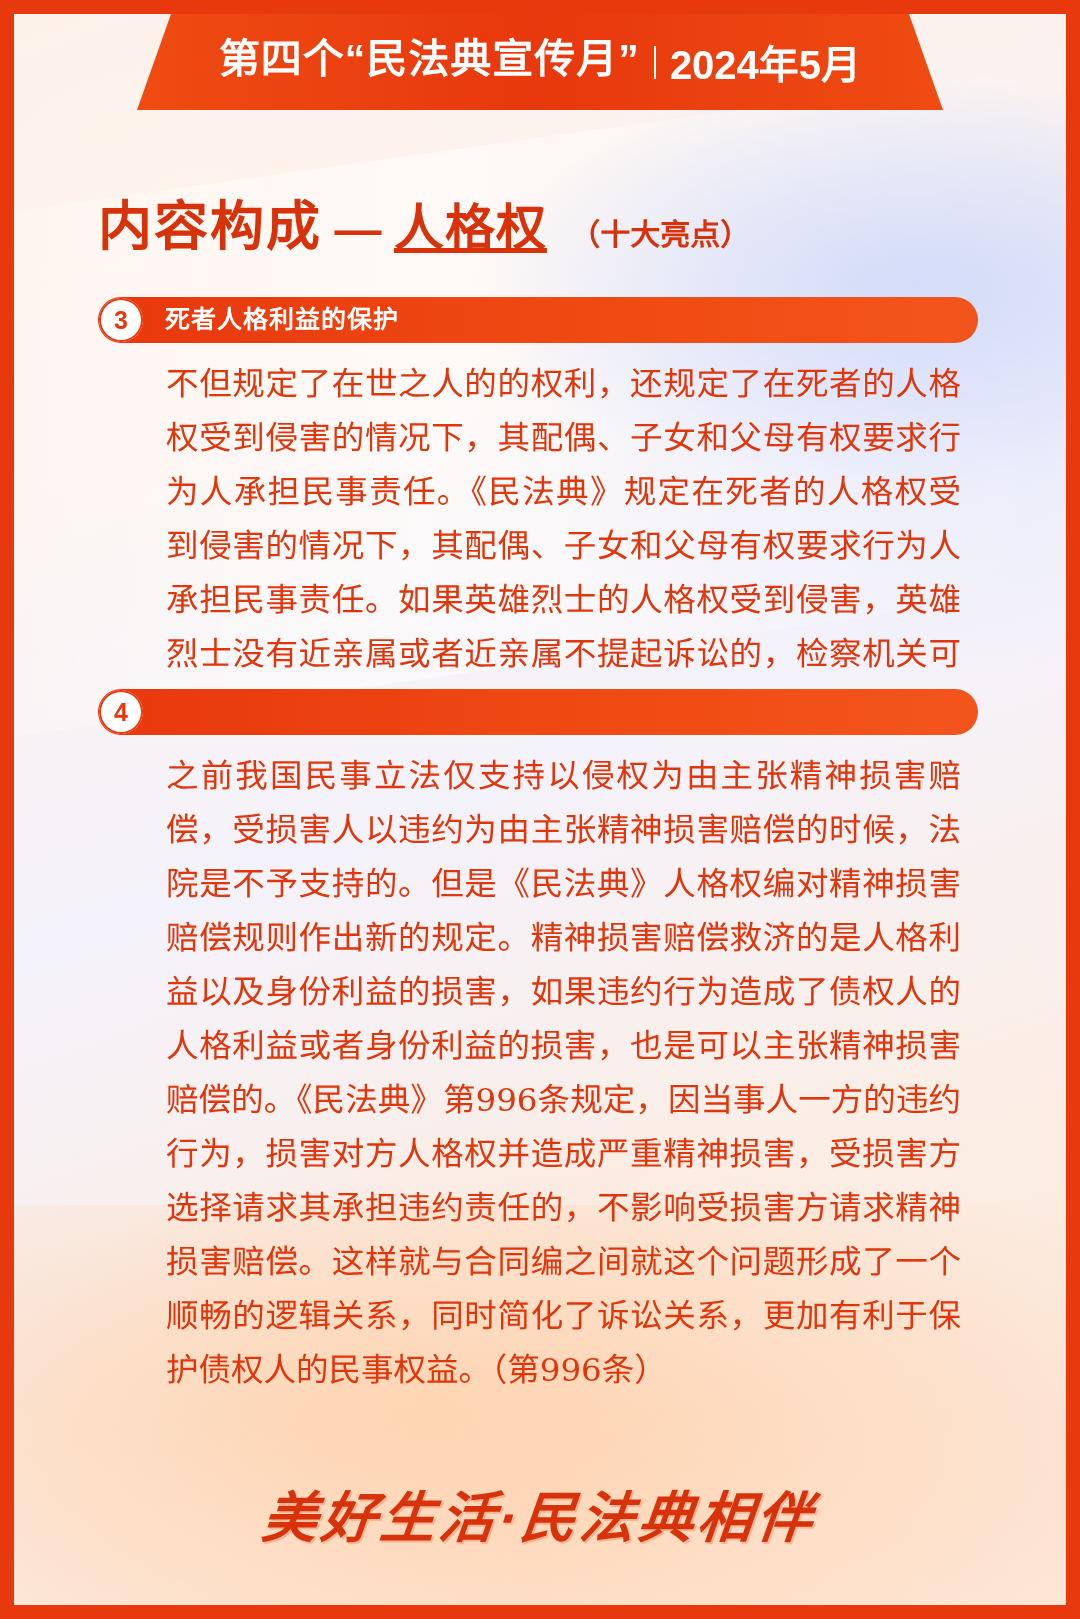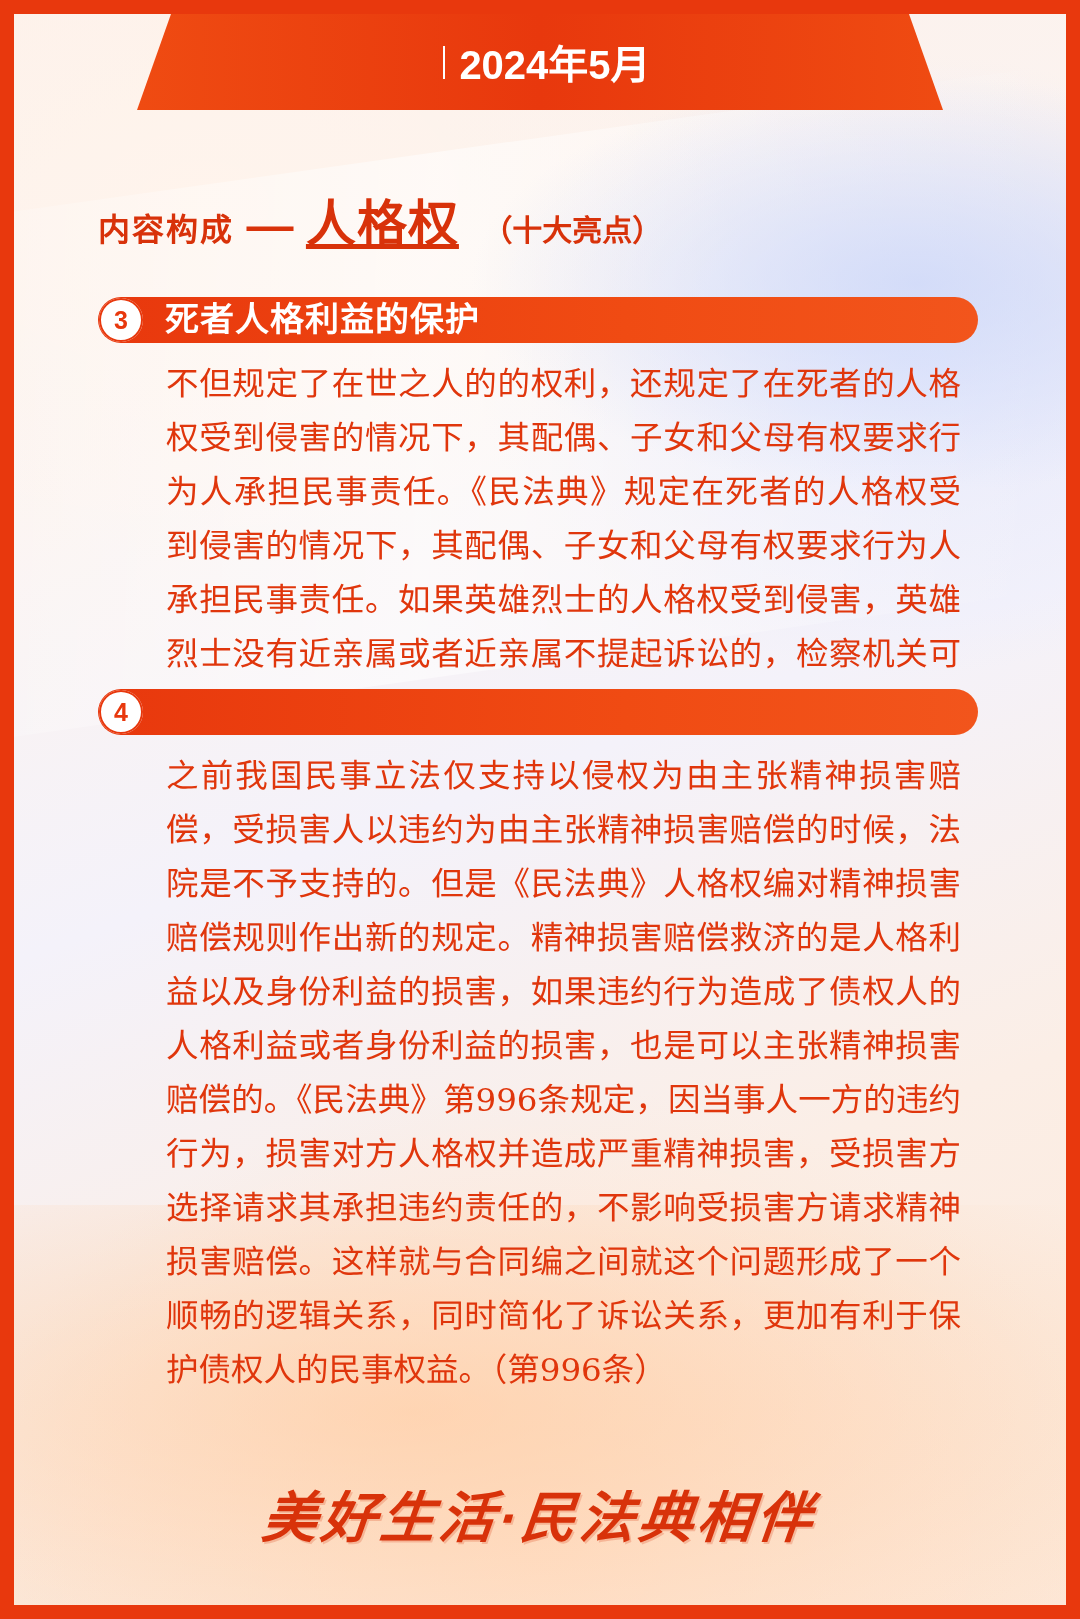--- a/index.html
+++ b/index.html
@@ -94,21 +94,21 @@
   
   .section-title {
     position: absolute;
     left: 84px;
     top: 185px;
     white-space: nowrap;
     line-height: 1;
   }
   .section-title .t-main {
     color: #d8320a;
-    font-size: 32px;
+    font-size: 54px;
     font-weight: bold;
     letter-spacing: 2px;
   }
   .section-title .t-dash {
     color: #d8320a;
     font-size: 47px;
     font-weight: bold;
     margin: 0 8px;
   }
   .section-title .t-key {
@@ -152,21 +152,21 @@
     font-size: 25px;
     font-weight: bold;
     display: flex;
     align-items: center;
     justify-content: center;
     margin-left: 1px;
     box-shadow: 0 0 0 2px #e8380d inset;
   }
   .item-title {
     color: #ffffff;
-    font-size: 34px;
+    font-size: 25px;
     font-weight: bold;
     letter-spacing: 1px;
     margin-left: 22px;
     line-height: 1;
     padding-bottom: 2px;
   }
 
   .item-body {
     margin-top: 14px;
     margin-left: 68px;
@@ -202,20 +202,21 @@
 </head>
 <body>
 
 <div class="poster">
 
   <div class="sweep-a"></div>
   <div class="sweep-b"></div>
   <div class="sweep-c"></div>
 
   <div class="header-banner">
+    <span class="header-title">第四个“民法典宣传月”</span>
     <span class="header-sep"></span>
     <span class="header-date">2024年5月</span>
   </div>
 
   <div class="section-title">
     <span class="t-main">内容构成</span>
     <span class="t-dash">—</span>
     <span class="t-key">人格权</span>
     <span class="t-sub">（十大亮点）</span>
   </div>

